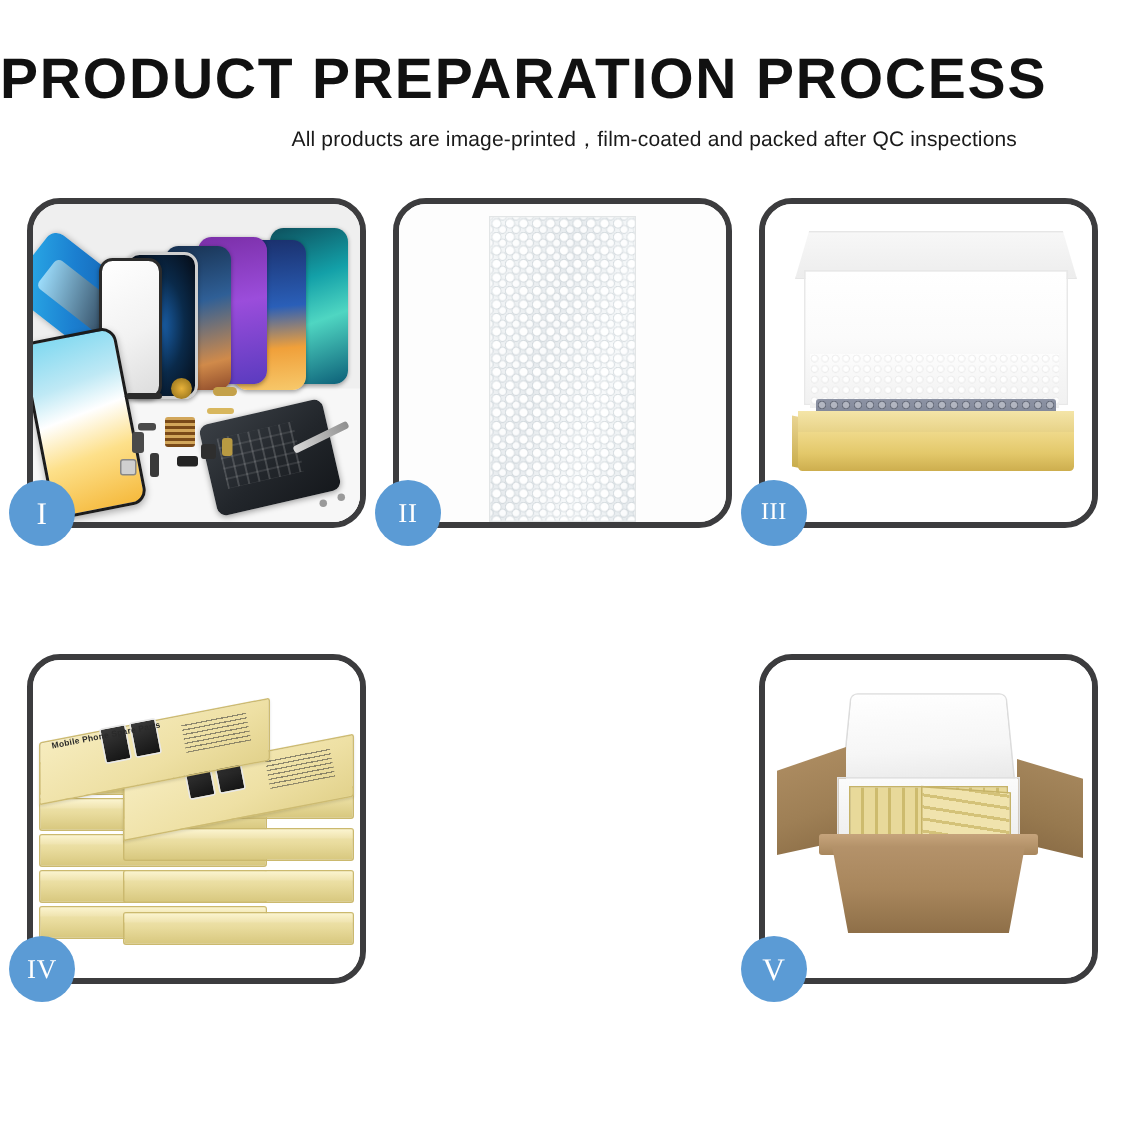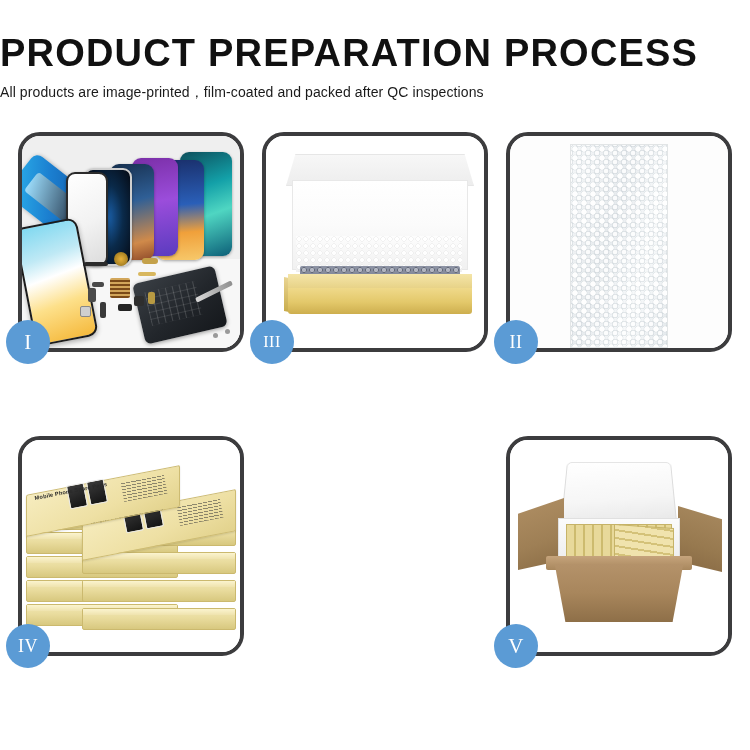--- a/index.html
+++ b/index.html
@@ -12,21 +12,21 @@
     height: 750px;
     overflow: hidden;
     font-family: "Liberation Sans", sans-serif;
     position: relative;
   }
 
   
   .header {
     width: 678px;
     padding-top: 34px;
-    text-align: left;
+    text-align: right;
   }
   .page-title {
     font-family: "Liberation Sans", sans-serif;
     font-size: 38px;
     font-weight: bold;
     letter-spacing: 1.2px;
     color: #111111;
     line-height: 1.05;
     margin: 0;
     white-space: nowrap;
@@ -471,54 +471,54 @@
         <div class="part pt12"></div>
         <div class="part pt13"></div>
         <div class="part pt14"></div>
         <div class="tweezer"></div>
       </div>
       <div class="badge">I</div>
     </div>
 
     <div class="panel">
       <div class="panel-inner">
-        <div class="p3-bg"></div>
-        <div class="lid-back"></div>
-        <div class="lid-main"></div>
-        <div class="foam"></div>
-        <div class="tray-inner"></div>
-        <div class="tray-lip-l"></div>
-        <div class="tray-lip-r"></div>
-        <div class="tray-top"></div>
-        <div class="tray-front"></div>
-      </div>
-      <div class="badge b-xwide">III</div>
-    </div>
-
-    <div class="panel">
-      <div class="panel-inner">
         <div class="p2-bg"></div>
         <div class="bubble-bag">
           <div class="lcd">
             <div class="lcd-notch"></div>
             <div class="lcd-dot"></div>
           </div>
           <div class="flex-cable"></div>
           <div class="flex-gold"></div>
           <div class="flex-chip"></div>
           <div class="ic-strip">
             <div class="ic-gold-l"></div>
             <div class="ic-gold-r"></div>
           </div>
           <div class="bubble-tex"></div>
         </div>
       </div>
       <div class="badge b-wide">II</div>
     </div>
 
+    <div class="panel">
+      <div class="panel-inner">
+        <div class="p3-bg"></div>
+        <div class="lid-back"></div>
+        <div class="lid-main"></div>
+        <div class="foam"></div>
+        <div class="tray-inner"></div>
+        <div class="tray-lip-l"></div>
+        <div class="tray-lip-r"></div>
+        <div class="tray-top"></div>
+        <div class="tray-front"></div>
+      </div>
+      <div class="badge b-xwide">III</div>
+    </div>
+
   </div>
 
   <div class="row row-2">
 
     <div class="panel">
       <div class="panel-inner">
         <div class="p4-bg"></div>
         <div class="stack">
           <div class="sbox s5">
               <div class="lip"></div>

